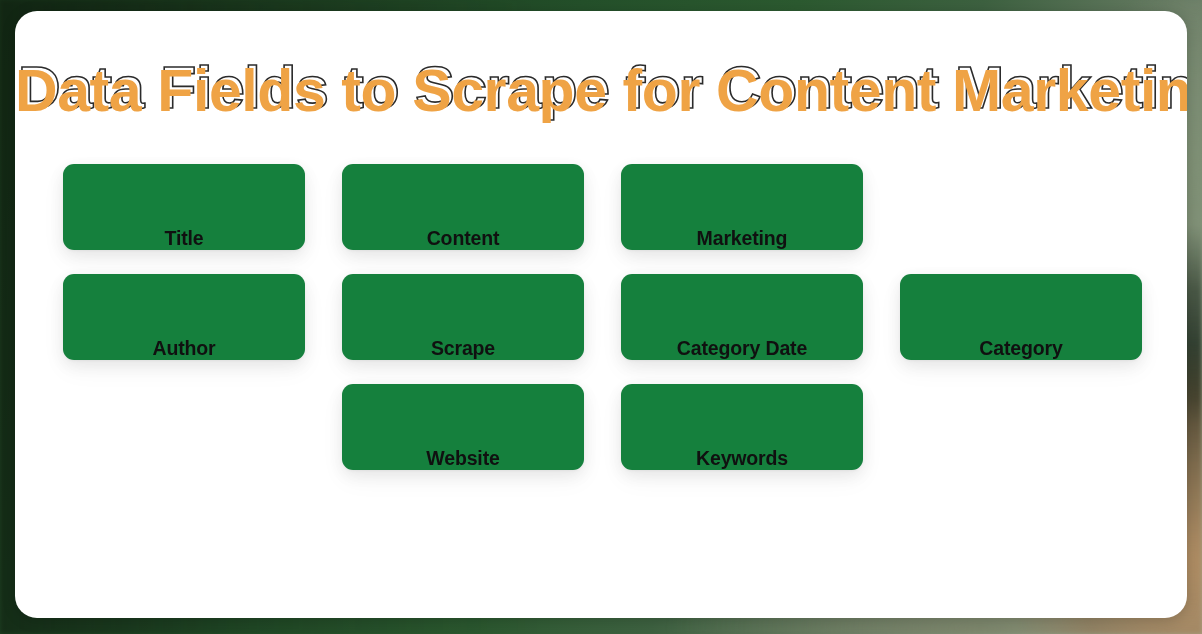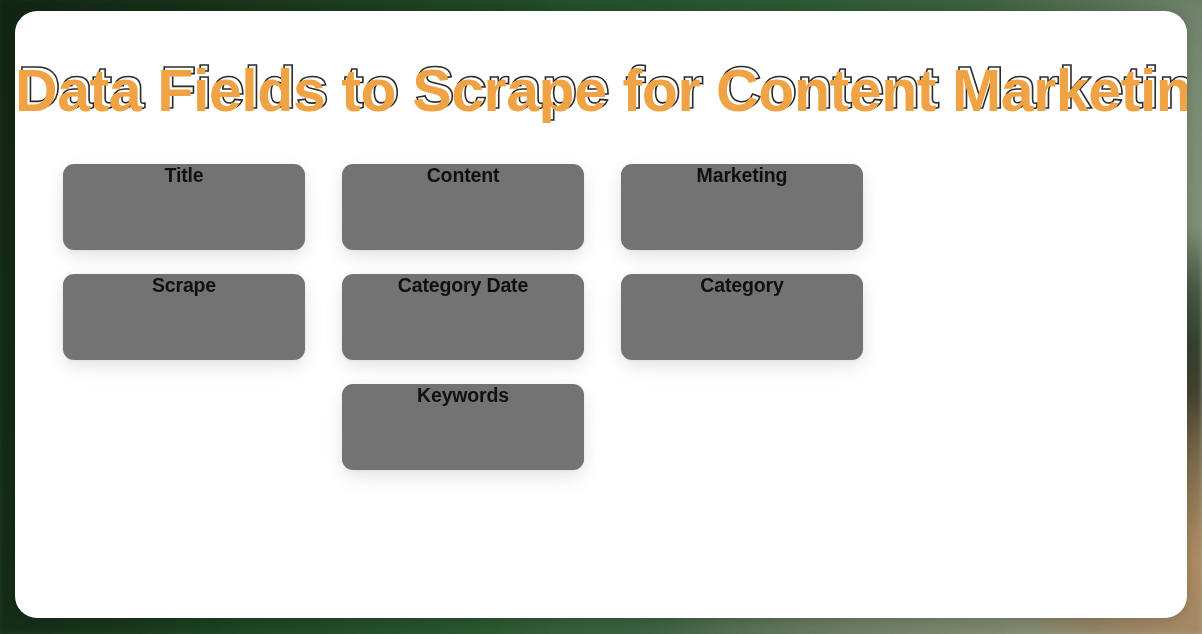--- a/index.html
+++ b/index.html
@@ -104,24 +104,24 @@
   .row {
     display: flex;
     gap: 37px;
   }
   
   .row.offset-1 { padding-left: 279px; }
 
   .card {
     width: 242px;
     height: 86px;
-    background: #737373;
+    background: #15803d;
     border-radius: 11px;
     display: flex;
-    align-items: flex-start;
+    align-items: flex-end;
     justify-content: center;
     box-shadow:
       0 1px 3px rgba(0,0,0,0.045),
       0 5px 16px rgba(0,0,0,0.075),
       0 10px 26px rgba(0,0,0,0.045);
   }
   .card-label {
     font-size: 19.5px;
     font-weight: 700;
     color: #101010;
@@ -151,30 +151,36 @@
       <div class="card">
         <span class="card-label">Content</span>
       </div>
       <div class="card">
         <span class="card-label">Marketing</span>
       </div>
     </div>
 
     <div class="row">
       <div class="card">
+        <span class="card-label">Author</span>
+      </div>
+      <div class="card">
         <span class="card-label">Scrape</span>
       </div>
       <div class="card">
         <span class="card-label">Category Date</span>
       </div>
       <div class="card">
         <span class="card-label">Category</span>
       </div>
     </div>
 
     <div class="row offset-1">
       <div class="card">
+        <span class="card-label">Website</span>
+      </div>
+      <div class="card">
         <span class="card-label">Keywords</span>
       </div>
     </div>
 
   </div>
 </div>
 
 </body></html>

